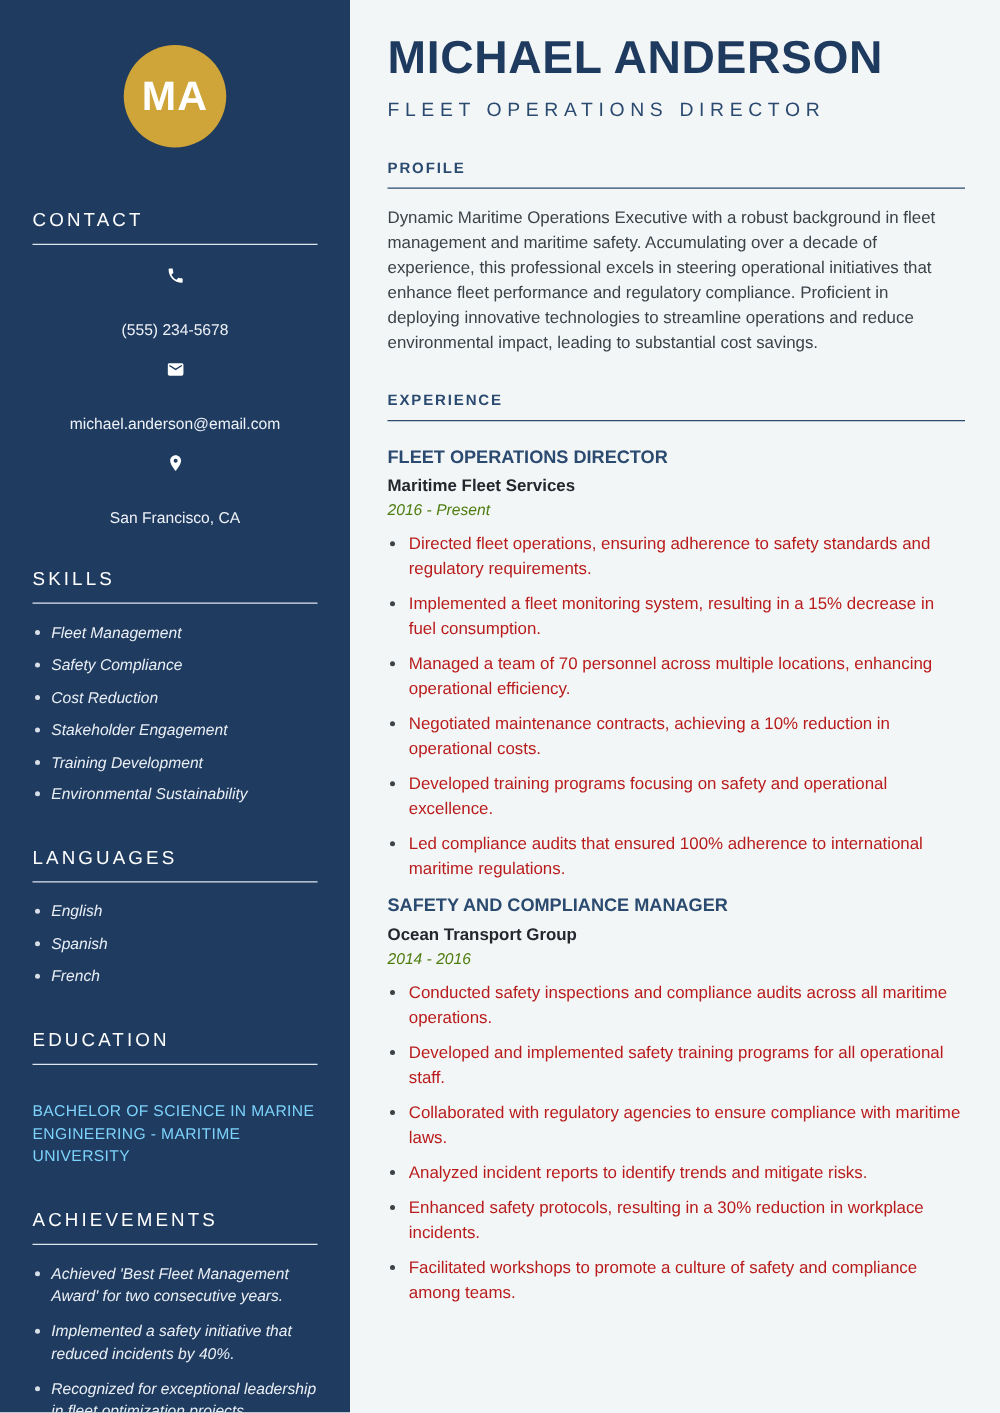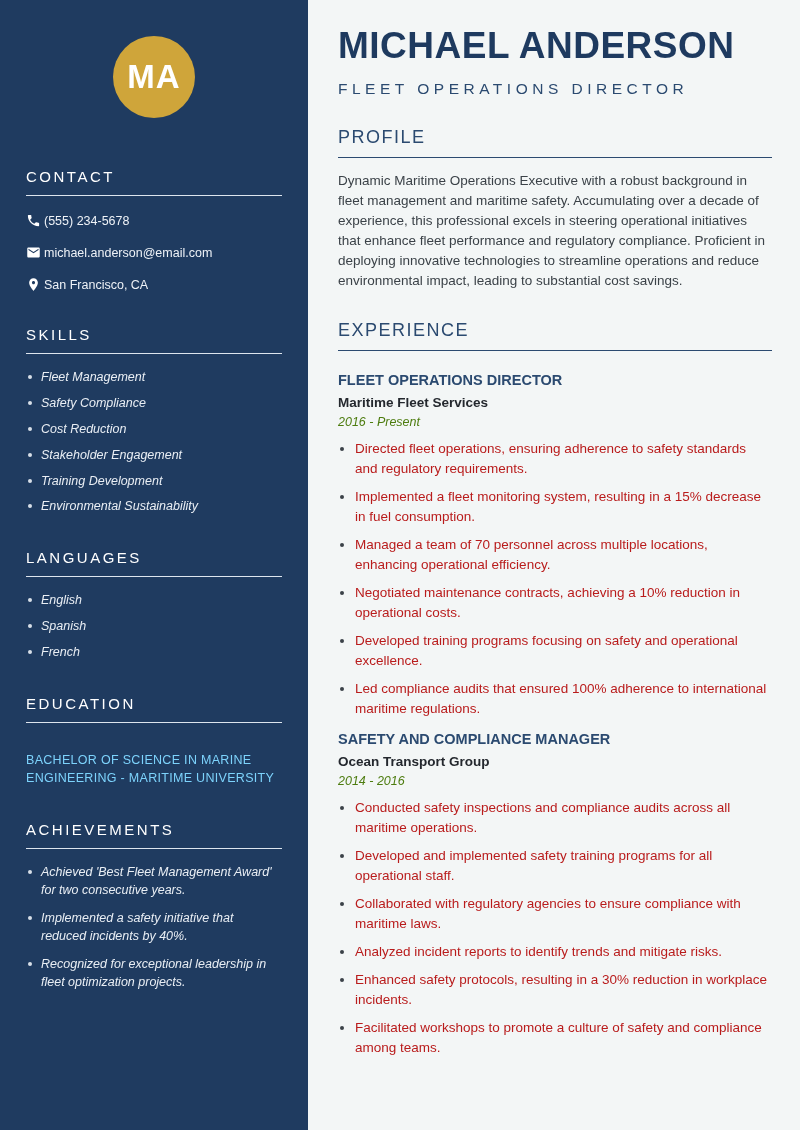--- a/index.html
+++ b/index.html
@@ -5,21 +5,21 @@
   * { box-sizing: border-box; }
   html, body { margin: 0; padding: 0; }
   body {
     width: 800px; height: 1130px; overflow: hidden;
     display: flex;
     font-family: "Liberation Sans", sans-serif;
     background: #f3f6f6;
   }
   
   .sidebar {
-    width: 308px; flex-shrink: 0;
+    width: 280px; flex-shrink: 0;
     background: #1f3b60;
     color: #fff;
     padding: 36px 26px 0 26px;
   }
   .avatar {
     width: 82px; height: 82px; border-radius: 50%;
     background: #cfa53a;
     margin: 0 auto;
     display: flex; align-items: center; justify-content: center;
     font-size: 33px; font-weight: bold; color: #ffffff; letter-spacing: 1px;
@@ -28,23 +28,23 @@
   .side-section.first { margin-top: 50px; }
   .side-heading {
     font-size: 15px; font-weight: normal; letter-spacing: 2.5px; color: #ffffff;
   }
   .side-rule {
     border: none; border-top: 1.5px solid #dde5ee;
     margin: 10px 0 0 0;
   }
   .contact-list { margin-top: 4px; }
   .contact-row {
-    display: flex; align-items: center; gap: 3px;
+    display: flex; align-items: center; gap: 29px;
     margin-top: 17px;
-    font-size: 12.5px; color: #eef2f7;
+    font-size: 12.5px; color: #eef2f7; flex-direction: column;
   }
   .contact-icon { width: 15px; height: 15px; flex-shrink: 0; display: block; }
   ul.side-list { list-style: none; margin: 15px 0 0 0; padding: 0; font-style: italic; }
   ul.side-list li {
     position: relative; padding-left: 15px;
     font-size: 12.5px; color: #e9eef4; line-height: 1.35;
     margin-bottom: 9px;
   }
   ul.side-list li::before {
     content: ""; position: absolute; left: 2px; top: 6px;
@@ -67,21 +67,21 @@
     margin: 0;
     font-size: 37px; font-weight: bold; color: #1e3a5f;
     letter-spacing: 0.5px;
   }
   .headline {
     margin-top: 13px;
     font-size: 15.5px; color: #2b4a70; letter-spacing: 4.5px;
   }
   .section { margin-top: 29px; }
   .section-heading {
-    font-size: 18px; font-weight: normal; letter-spacing: 1.5px; color: #2b4a70;
+    font-size: 12px; font-weight: bold; letter-spacing: 1.5px; color: #2b4a70;
   }
   .section-rule {
     border: none; border-top: 1px solid #2b4a70;
     margin: 9px 0 0 0;
   }
   .profile-text {
     margin: 13px 0 0 0;
     font-size: 13.5px; line-height: 20px; color: #3b4248;
   }
   .job { margin-top: 21px; }

